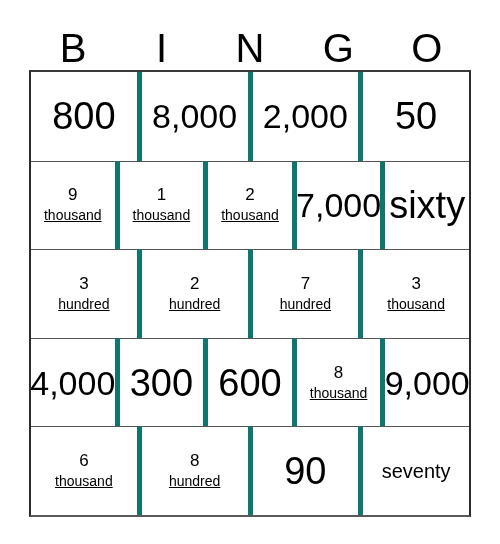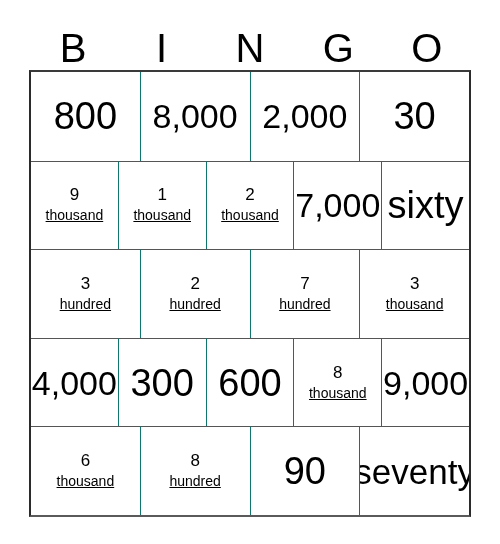--- a/index.html
+++ b/index.html
@@ -62,35 +62,35 @@
     box-sizing: border-box;
     display: flex;
     flex-direction: column;
     align-items: center;
     justify-content: center;
     text-align: center;
     padding: 0 2px;
     overflow: hidden;
   }
   .cell + .cell {
-    border-left: 1px solid #0f766e;
+    border-left: 5px solid #0f766e;
   }
 
   
   .cell.big .v-main {
     font-size: 38px;
     line-height: 42px;
     white-space: nowrap;
   }
   .cell.big.fit .v-main {
     font-size: 34px;
     line-height: 38px;
   }
   .cell.big.fit-sm .v-main {
-    font-size: 35px;
+    font-size: 20px;
     line-height: 33px;
   }
 
   
   .cell.stacked .v-num {
     font-size: 17px;
     line-height: 20px;
   }
   .cell.stacked .v-word {
     font-size: 14px;
@@ -126,21 +126,21 @@
         <div class="cell big">
           <span class="v-main">800</span>
         </div>
         <div class="cell big fit">
           <span class="v-main">8,000</span>
         </div>
         <div class="cell big fit">
           <span class="v-main">2,000</span>
         </div>
         <div class="cell big">
-          <span class="v-main">30</span>
+          <span class="v-main">50</span>
         </div>
       </div>
       <div class="grid-row">
         <div class="cell stacked">
           <span class="v-num">9</span>
           <span class="v-word">thousand</span>
         </div>
         <div class="cell stacked">
           <span class="v-num">1</span>
           <span class="v-word">thousand</span>

